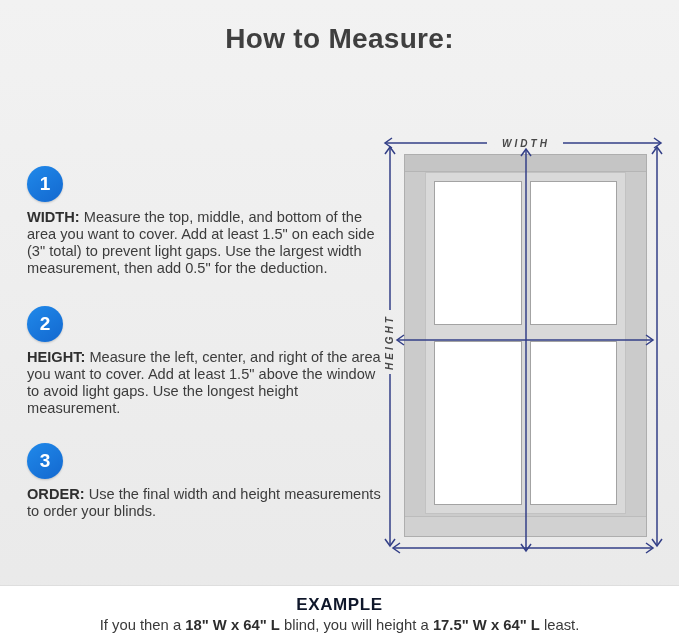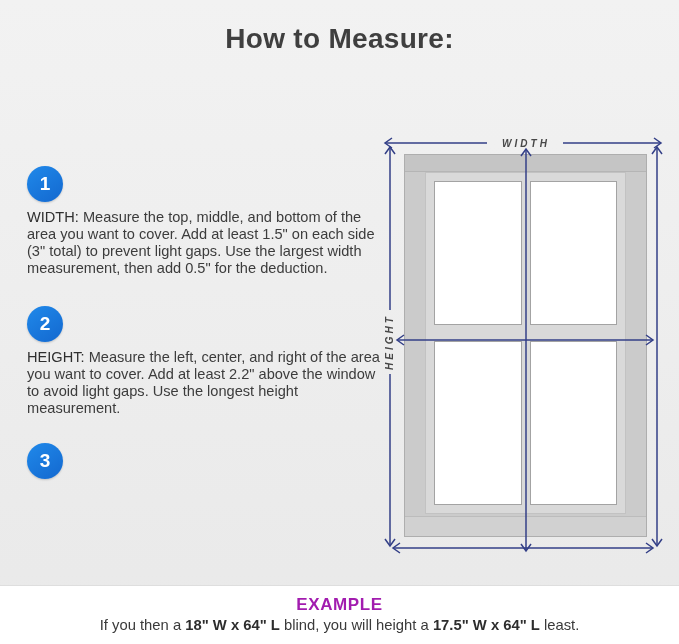--- a/index.html
+++ b/index.html
@@ -42,21 +42,21 @@
     width: 36px; height: 36px; border-radius: 50%;
     background: linear-gradient(145deg, #2089ea, #1368cf);
     color: #ffffff; font-size: 19px; font-weight: 700;
     display: flex; align-items: center; justify-content: center;
     box-shadow: 0 1px 2px rgba(0,0,0,0.18);
   }
   .step-text {
     margin-top: 7px; width: 356px;
     font-size: 14.6px; line-height: 16.9px; color: #3c3c3c;
   }
-  .step-text b { color: #2f2f2f; font-weight: 400; text-align: center; }
+  .step-text b { color: #2f2f2f; font-weight: 700; text-align: center; }
 
   
   .diagram { position: absolute; left: 379px; top: 130px; width: 300px; height: 435px; font-style: italic; }
   .window {
     position: absolute; left: 25px; top: 24px; width: 243px; height: 383px;
     background: #cbcbcb; border: 1px solid #aeaeae;
   }
   .window-head {
     position: absolute; top: 0; left: 0; right: 0; height: 17px;
     background: #c5c5c5; border-bottom: 1px solid #b5b5b5;
@@ -86,21 +86,21 @@
   }
 
   
   .example {
     position: absolute; left: 0; top: 585px; width: 679px; height: 59px;
     background: #ffffff; border-top: 1px solid #dedede;
     text-align: center;
   }
   .example-heading {
     margin-top: 9px; font-size: 17px; font-weight: 700;
-    color: #a21caf; letter-spacing: 0.6px;
+    color: #0f172a; letter-spacing: 0.6px;
   }
   .example-line { margin-top: 2px; font-size: 14.8px; color: #3a3a3a; }
   .example-line b { color: #2d2d2d; font-weight: 700; }
 </style>
 </head>
 <body>
 
 <div class="title-block">
   <div class="title-line1">How to Measure:</div>
 </div>
@@ -110,25 +110,29 @@
     <div class="step-badge">1</div>
     <div class="step-text">
       <b>WIDTH:</b>
       <span>Measure the top, middle, and bottom of the area you want to cover. Add at least 1.5" on each side (3" total) to prevent light gaps. Use the largest width measurement, then add 0.5" for the deduction.</span>
     </div>
   </div>
   <div class="step step-2">
     <div class="step-badge">2</div>
     <div class="step-text">
       <b>HEIGHT:</b>
-      <span>Measure the left, center, and right of the area you want to cover. Add at least 2.2" above the window to avoid light gaps. Use the longest height measurement.</span>
+      <span>Measure the left, center, and right of the area you want to cover. Add at least 1.5" above the window to avoid light gaps. Use the longest height measurement.</span>
     </div>
   </div>
   <div class="step step-3">
     <div class="step-badge">3</div>
+    <div class="step-text">
+      <b>ORDER:</b>
+      <span>Use the final width and height measurements to order your blinds.</span>
+    </div>
   </div>
 </div>
 
 <div class="diagram">
   <div class="window">
     <div class="window-head"></div>
     <div class="window-sill"></div>
     <div class="window-sash">
       <div class="pane-grid">
         <div class="pane"></div>

